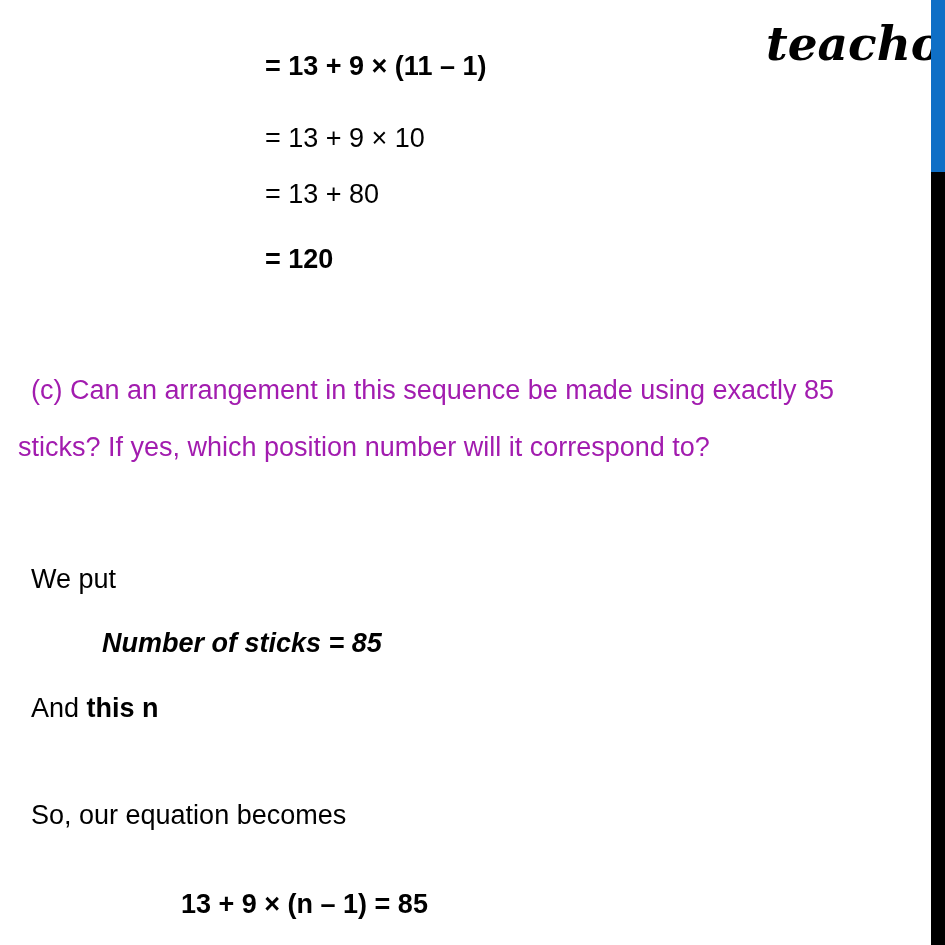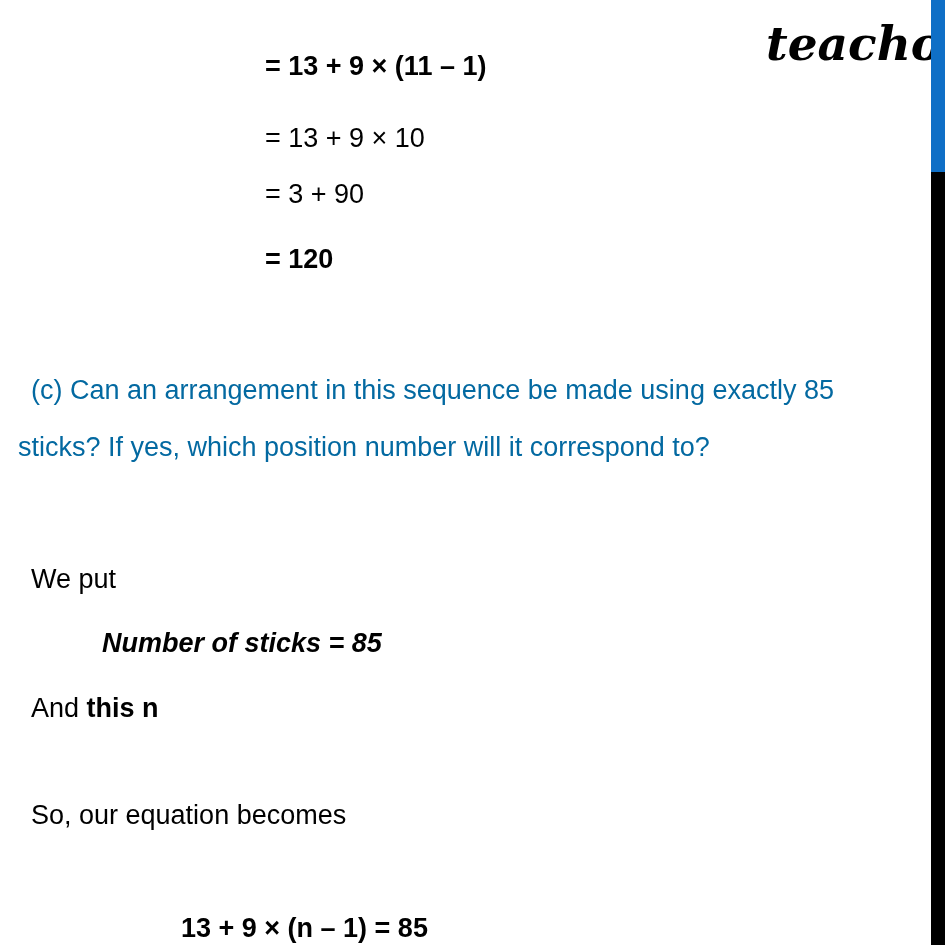--- a/index.html
+++ b/index.html
@@ -2,44 +2,44 @@
 <html><head>
   <meta charset="utf-8">
   <style>
     html, body { margin: 0; padding: 0; }
     body {
       width: 945px; height: 945px; background: #ffffff; position: relative; overflow: hidden;
       font-family: "Liberation Sans", "DejaVu Sans", sans-serif; color: #000;
     }
     .line { position: absolute; font-size: 27px; white-space: nowrap; line-height: 32px; }
     .b { font-weight: bold; }
-    .blue { color: #0369a1; }
+    .blue { color: #a21caf; }
     .logo {
       position: absolute; left: 766px; top: 16px; font-family: "DejaVu Serif", serif;
       font-size: 47px; font-weight: bold; font-style: italic; letter-spacing: 0px;
     }
     .sidebar-blue { position: absolute; left: 931px; top: 0; width: 14px; height: 172px; background: #0f6fc6; }
     .sidebar-black { position: absolute; left: 931px; top: 172px; width: 14px; height: 773px; background: #000; }
   </style>
 </head>
 <body>
 
 <div class="logo">teachoo</div>
 
 <div class="line b" style="left:265px; top:50px;">= 13 + 9 × (11 – 1)</div>
 <div class="line" style="left:265px; top:114px;margin-top:8px;">= 13 + 9 × 10</div>
-<div class="line" style="left:265px; top:178px;">= 3 + 90</div>
+<div class="line" style="left:265px; top:178px;">= 13 + 80</div>
 <div class="line b" style="left:265px; top:243px;">= 120</div>
 
 <div class="line blue" style="left:31px; top:374px;">(c) Can an arrangement in this sequence be made using exactly 85</div>
 <div class="line blue" style="left:18px; top:431px;">sticks? If yes, which position number will it correspond to?</div>
 
 <div class="line" style="left:31px; top:563px;">We put</div>
 <div class="line b" style="left:102px; top:627px;font-style:italic;">Number of sticks = 85</div>
 <div class="line" style="left:31px; top:692px;">
   <span>And </span><span class="b">this n</span>
 </div>
 
 <div class="line" style="left:31px; top:791px;margin-top:8px;">So, our equation becomes</div>
-<div class="line b" style="left:181px; top:888px;margin-top:24px;">13 + 9 × (n – 1) = 85</div>
+<div class="line b" style="left:181px; top:888px;">13 + 9 × (n – 1) = 85</div>
 
 <div class="sidebar-blue"></div>
 <div class="sidebar-black"></div>
 
 </body></html>

